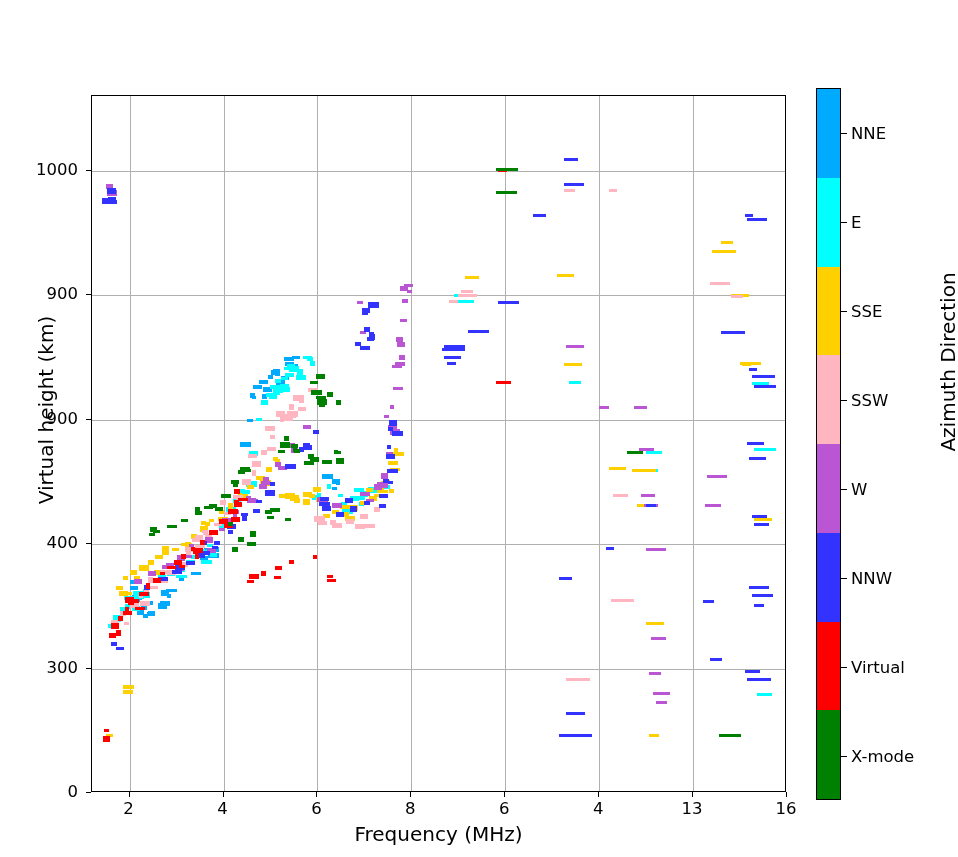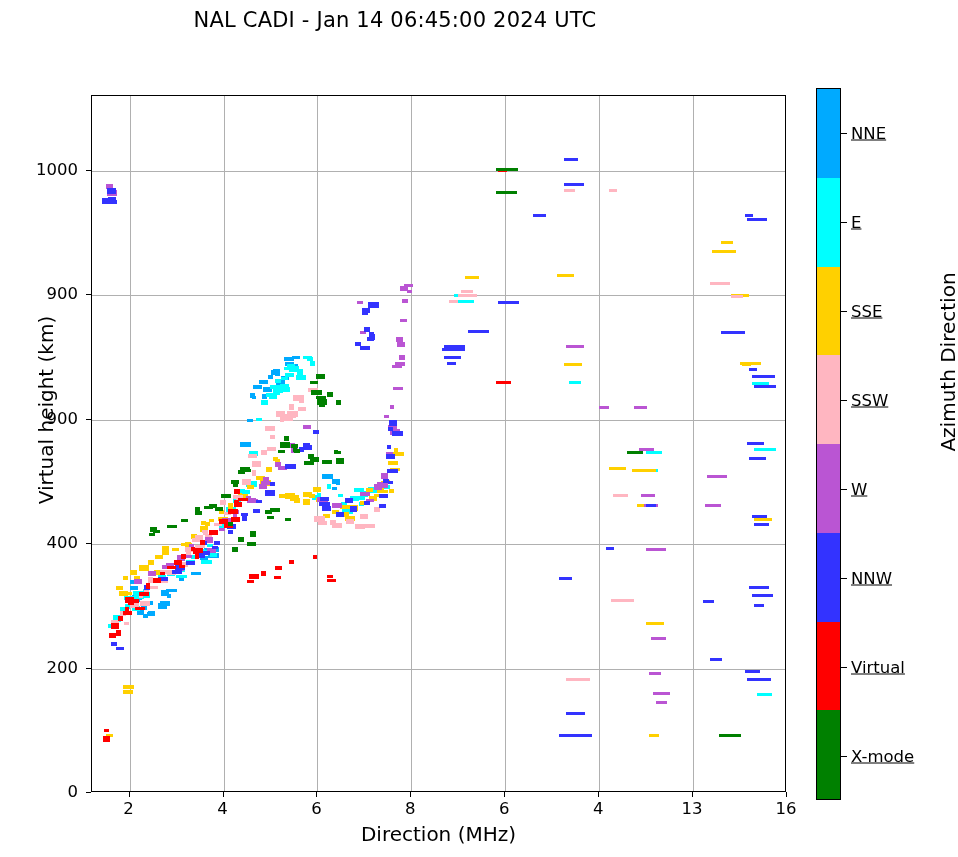--- a/index.html
+++ b/index.html
@@ -32,30 +32,29 @@
       font-size:20px;}
   #ylabel{position:absolute;left:-104px;top:398px;width:300px;text-align:center;
       font-size:20px;transform:rotate(-90deg);transform-origin:center;}
 
   
   #colorbar{position:absolute;left:816px;top:88px;width:25px;height:712px;
       border:1.2px solid #000;box-sizing:border-box;overflow:hidden;}
   .cbseg{width:100%;}
   .cbtick{position:absolute;left:841px;width:6px;height:1px;background:#000;}
   .cblabel{position:absolute;left:851px;font-size:16.5px;white-space:nowrap;
-      transform:translateY(-50%);text-decoration:underline;}
+      transform:translateY(-50%);}
   #cb-axis-label{position:absolute;left:838px;top:350px;width:220px;text-align:center;
       font-size:20px;transform:rotate(-90deg);transform-origin:center;white-space:nowrap;}
 </style>
 </head>
 <body>
 
 <div id="root">
 
-  <div id="chart-title">NAL CADI - Jan 14 06:45:00 2024 UTC</div>
 
   <div id="plot-frame">
     <div id="gridlines">
         <div class="gridline v" style="left: 37.6px;"></div>
         <div class="gridline v" style="left: 131.5px;"></div>
         <div class="gridline v" style="left: 225.4px;"></div>
         <div class="gridline v" style="left: 319.3px;"></div>
         <div class="gridline v" style="left: 413.2px;"></div>
         <div class="gridline v" style="left: 507.2px;"></div>
         <div class="gridline v" style="left: 601.1px;"></div>
@@ -611,32 +610,32 @@
       <div class="ticklabel x" style="left: 474.2px;">6</div>
       <div class="tick x" style="left: 598.2px;"></div>
       <div class="ticklabel x" style="left: 568.2px;">4</div>
       <div class="tick x" style="left: 692.1px;"></div>
       <div class="ticklabel x" style="left: 662.1px;">13</div>
       <div class="tick x" style="left: 786px;"></div>
       <div class="ticklabel x" style="left: 756px;">16</div>
       <div class="tick y" style="top: 792px;"></div>
       <div class="ticklabel y" style="top: 782px; left: 18px;">0</div>
       <div class="tick y" style="top: 667.5px;"></div>
-      <div class="ticklabel y" style="top: 657.5px; left: 18px;">200</div>
+      <div class="ticklabel y" style="top: 657.5px; left: 18px;">300</div>
       <div class="tick y" style="top: 543.1px;"></div>
       <div class="ticklabel y" style="top: 533.1px; left: 18px;">400</div>
       <div class="tick y" style="top: 418.6px;"></div>
       <div class="ticklabel y" style="top: 408.6px; left: 18px;">900</div>
       <div class="tick y" style="top: 294.1px;"></div>
       <div class="ticklabel y" style="top: 284.1px; left: 18px;">900</div>
       <div class="tick y" style="top: 169.7px;"></div>
       <div class="ticklabel y" style="top: 159.7px; left: 18px;">1000</div>
     </div>
 
-  <div id="xlabel">Direction (MHz)</div>
+  <div id="xlabel">Frequency (MHz)</div>
   <div id="ylabel">Virtual height (km)</div>
 
   <div id="colorbar">
       <div class="cbseg" style="height: 12.5%; background: rgb(0, 170, 255);"></div>
       <div class="cbseg" style="height: 12.5%; background: rgb(0, 255, 255);"></div>
       <div class="cbseg" style="height: 12.5%; background: rgb(255, 208, 0);"></div>
       <div class="cbseg" style="height: 12.5%; background: rgb(255, 182, 193);"></div>
       <div class="cbseg" style="height: 12.5%; background: rgb(186, 85, 211);"></div>
       <div class="cbseg" style="height: 12.5%; background: rgb(51, 51, 255);"></div>
       <div class="cbseg" style="height: 12.5%; background: rgb(255, 0, 0);"></div>

